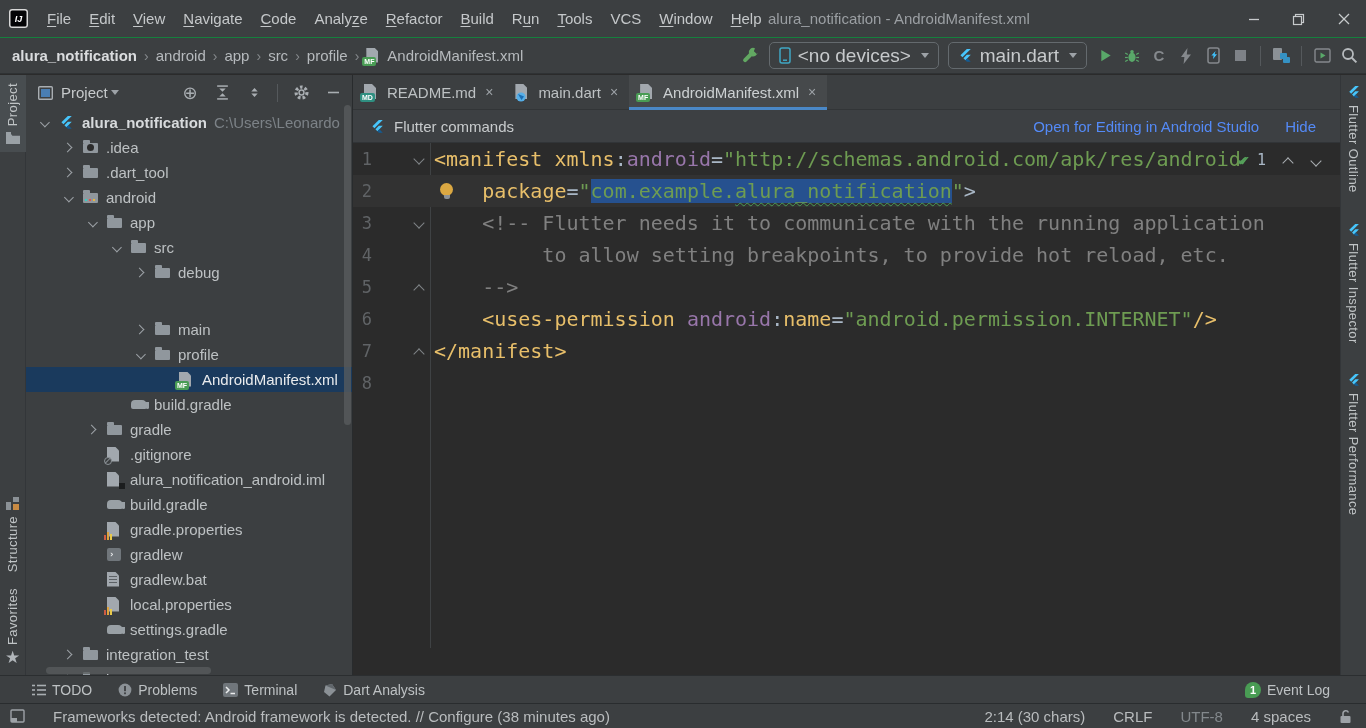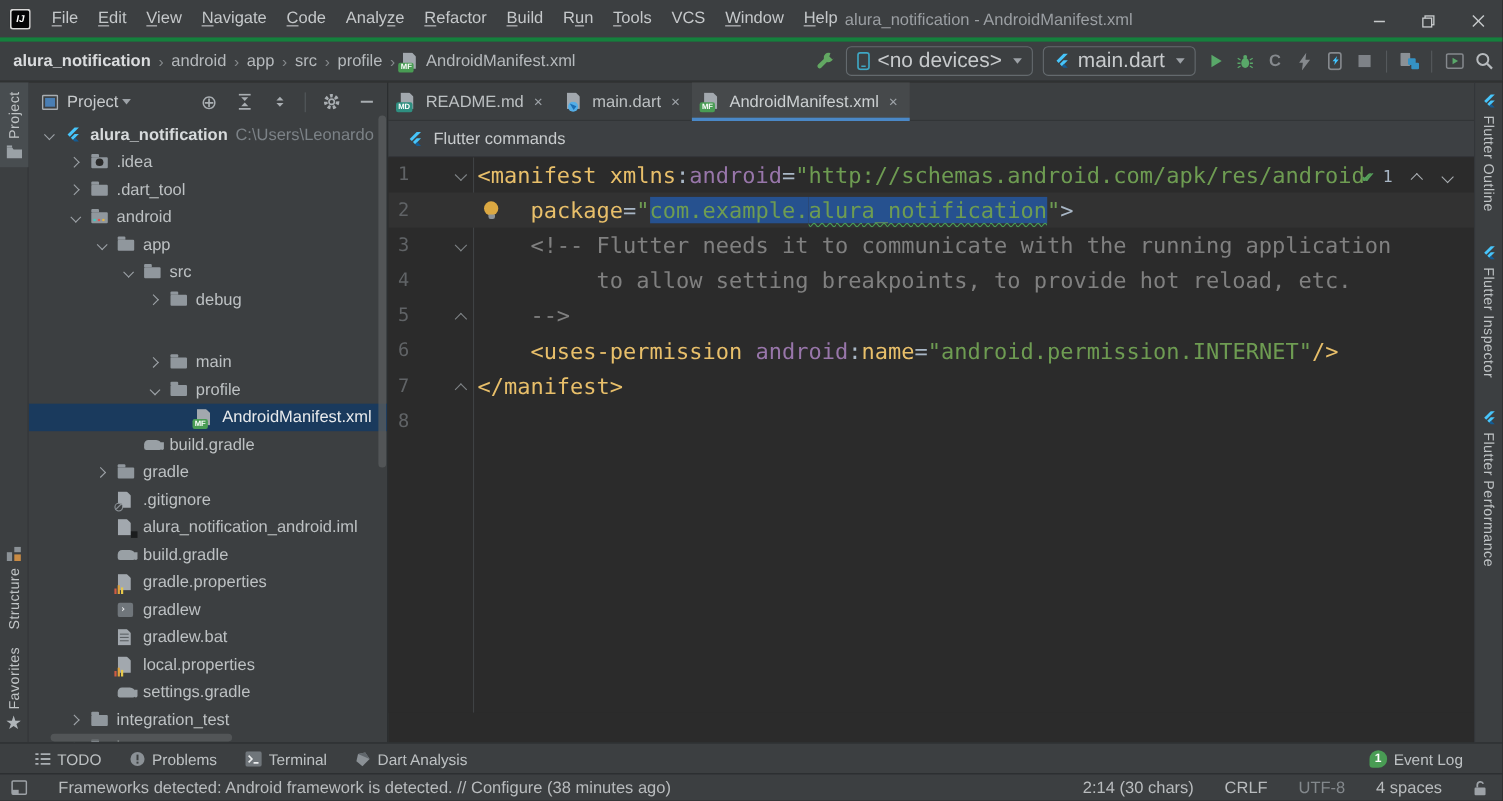--- a/index.html
+++ b/index.html
@@ -2,21 +2,21 @@
 <html><head>
 <meta charset="utf-8">
 <style>
   * { margin:0; padding:0; box-sizing:border-box; }
   html,body { width:1366px; height:728px; overflow:hidden; background:#2b2b2b;
     font-family:"Liberation Sans", sans-serif; -webkit-font-smoothing:antialiased; }
   .window { position:relative; width:1366px; height:728px; background:#2b2b2b; color:#bbb; }
 
   
   #titlebar { position:absolute; top:0; left:0; width:1366px; height:38px;
-    background:#3c3f41; display:flex; align-items:center; border-bottom:4px solid #15803d; }
+    background:#3c3f41; display:flex; align-items:center; border-bottom:1px solid #15803d; }
   .app-logo { width:19px; height:19px; margin:0 10px 0 9px; background:#040406; border-radius:3px;
     color:#fff; font:italic bold 9px "Liberation Sans",sans-serif; display:flex; align-items:center; justify-content:center;
     box-shadow:inset 0 0 0 1.5px #d8d8d8; }
   .menu-item { padding:0 9px; font-size:15px; color:#c5c8ca; line-height:38px; cursor:default; }
   .menu-item u { text-decoration:underline; text-underline-offset:2px; }
   #win-title { position:absolute; left:768px; top:0; line-height:38px; font-size:15px; color:#9b9fa3; }
   .win-controls { position:absolute; right:0; top:0; height:38px; display:flex; }
   .win-btn { width:45px; height:38px; display:flex; align-items:center; justify-content:center; color:#c7cacc; }
 
   
@@ -551,20 +551,24 @@
             <span class="tclose">×</span>
           </div>
         </div>
       <div id="banner">
         <svg width="15" height="15" viewBox="0 0 16 16">
             <path fill="#47c5fb" d="M9.4 1 2.6 7.8l2.1 2.1L13.6 1z"></path>
             <path fill="#47c5fb" d="M9.4 7.2 5.8 10.8l2.1 2.2 3.6-3.7 2.1-2.1z"></path>
             <path fill="#135c94" d="M7.9 13l1.5 1.6h4.2l-3.6-3.8z"></path>
           </svg>
         <span>Flutter commands</span>
+        <span class="banner-links">
+          <a class="blink">Open for Editing in Android Studio</a>
+          <a class="blink">Hide</a>
+        </span>
       </div>
       <div id="codewrap">
         <div class="gutline"></div>
         <div id="codelines">
             <div class="cline">
               <span class="lnum">1</span>
               <span class="gut fold-open"></span>
               <span class="ltext"><span class="tk-tag">&lt;manifest</span><span class="tk-attr"> xmlns</span><span class="tk-pun">:</span><span class="tk-ns">android</span><span class="tk-pun">=</span><span class="tk-str">"http://schemas.android.com/apk/res/android</span></span>
             </div>
             <div class="cline hl">

